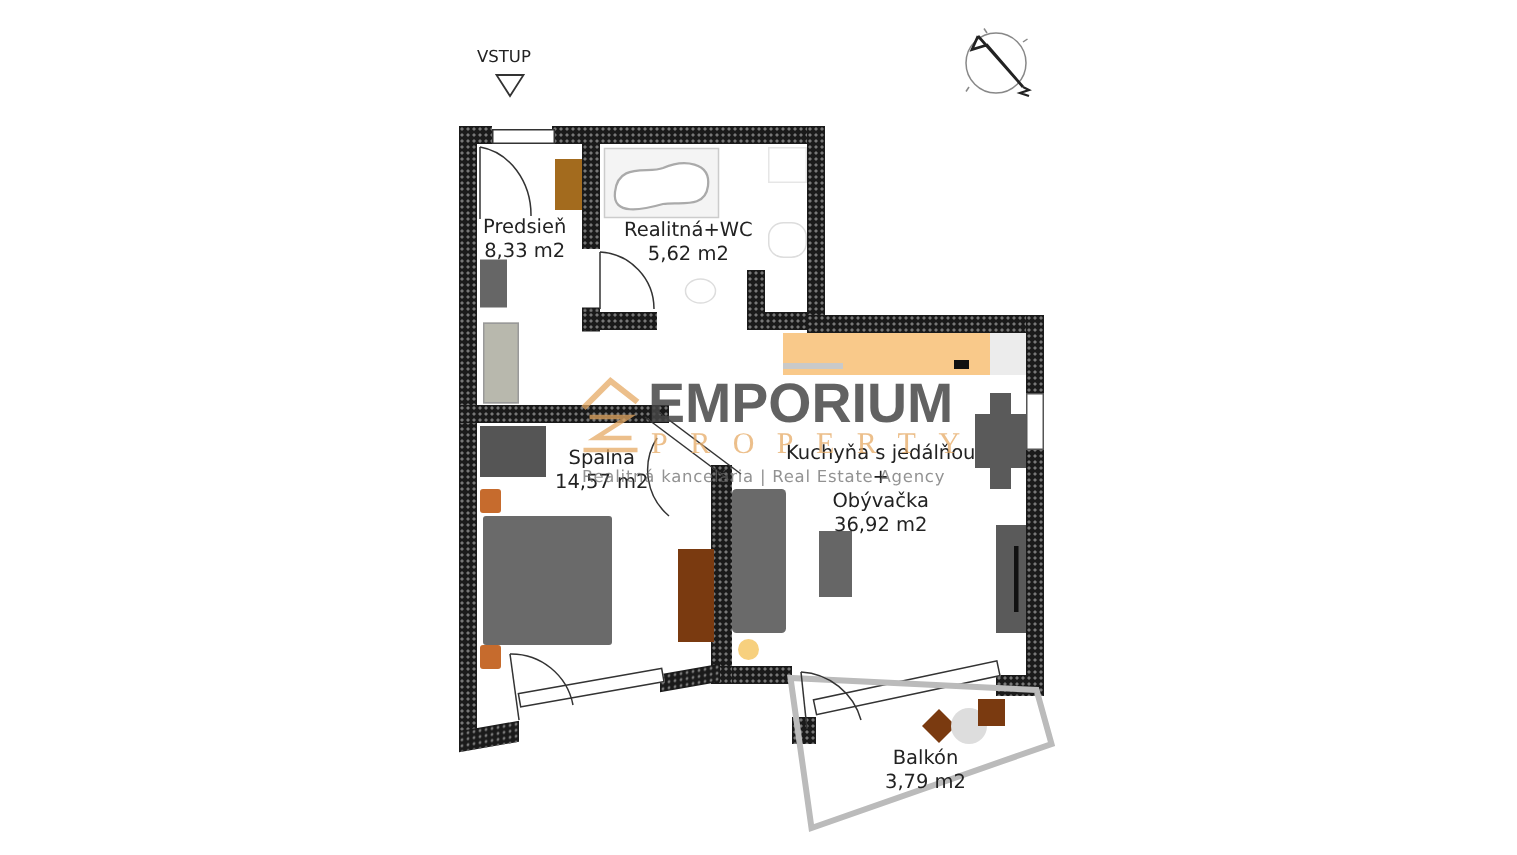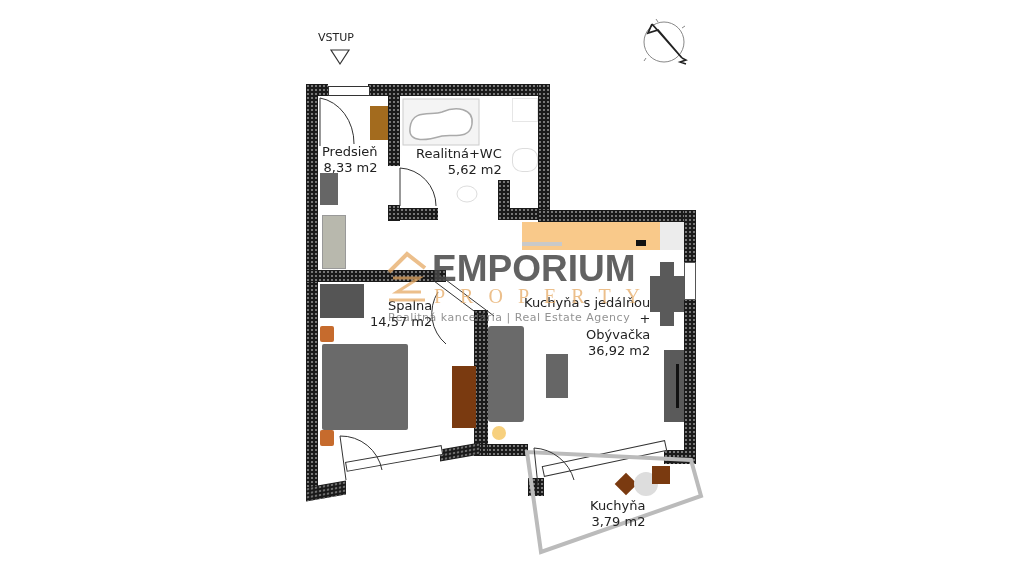--- a/index.html
+++ b/index.html
@@ -2,21 +2,21 @@
 <html><head>
 <meta charset="utf-8">
 <style>
   html, body { margin:0; padding:0; background:#ffffff; }
   body { width:1011px; height:570px; position:relative; overflow:hidden;
          font-family:"DejaVu Sans", sans-serif; }
   .abs { position:absolute; }
   .wall { position:absolute; background-color:#1a1a1a;
     background-image: radial-gradient(circle, #777 0.9px, transparent 1.2px);
     background-size:4px 4px; }
-  .lbl { position:absolute; text-align:right; color:#222; font-size:13px; line-height:16px;
+  .lbl { position:absolute; text-align:center; color:#222; font-size:13px; line-height:16px;
          font-family:"DejaVu Sans", sans-serif; white-space:nowrap; }
   .furn { position:absolute; }
   .logo-main { position:absolute; font-family:"Liberation Sans", sans-serif; font-weight:bold;
     color:rgba(70,70,70,0.85); font-size:37px; letter-spacing:0px; line-height:38px; }
   .logo-sub { position:absolute; font-family:Liberation Serif, serif;
     color:rgba(230,170,100,0.75); font-size:20px; letter-spacing:15px; line-height:24px; }
   .logo-tag { position:absolute; font-family:"DejaVu Sans", sans-serif;
     color:rgba(100,100,100,0.7); font-size:11px; letter-spacing:0.5px; line-height:12px; white-space:nowrap; }
 </style>
 </head>
@@ -160,21 +160,21 @@
     <div>Spalna</div>
     <div>14,57 m2</div>
   </div>
   <div class="lbl" style="left:524px;top:255px;margin-top:40px;">
     <div>Kuchyňa s jedálňou</div>
     <div>+</div>
     <div>Obývačka</div>
     <div>36,92 m2</div>
   </div>
   <div class="lbl" style="left:590px;top:498px;">
-    <div>Kuchyňa</div>
+    <div>Balkón</div>
     <div>3,79 m2</div>
   </div>
 </div>
 
 <div>
   <svg class="abs" style="left:385px;top:248px" width="46" height="58">
     <polyline points="4,24 22,6 40,20" fill="none" stroke="rgba(230,170,100,0.75)" stroke-width="4"></polyline>
     <polyline points="8,30 34,30 12,44 36,44" fill="none" stroke="rgba(230,170,100,0.75)" stroke-width="3"></polyline>
     <line x1="4" y1="52" x2="40" y2="52" stroke="rgba(230,170,100,0.75)" stroke-width="3"></line>
   </svg>

